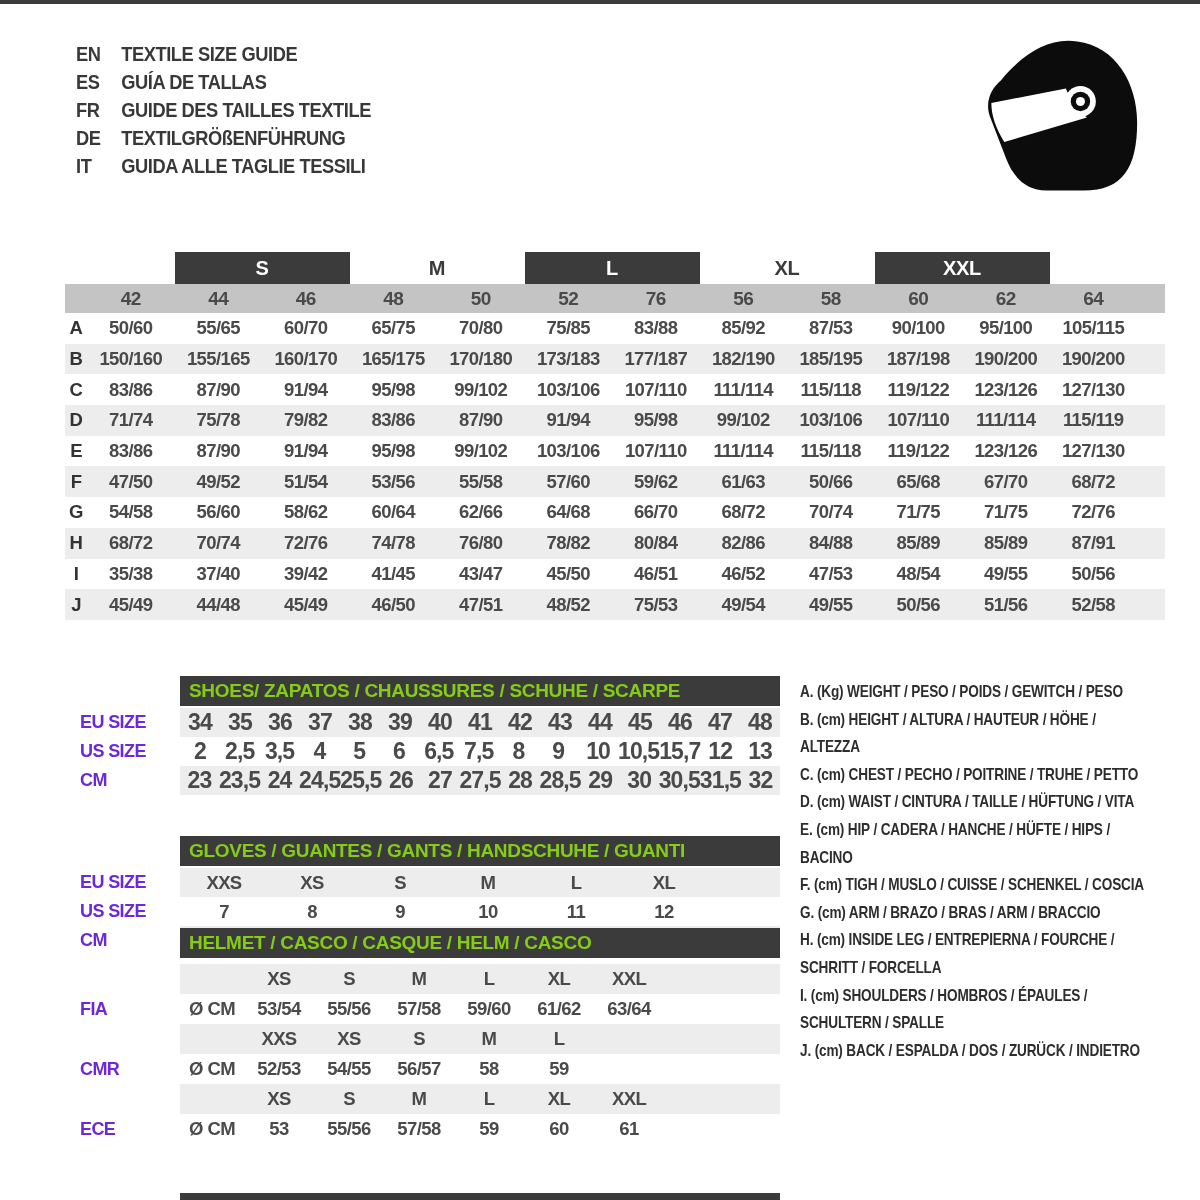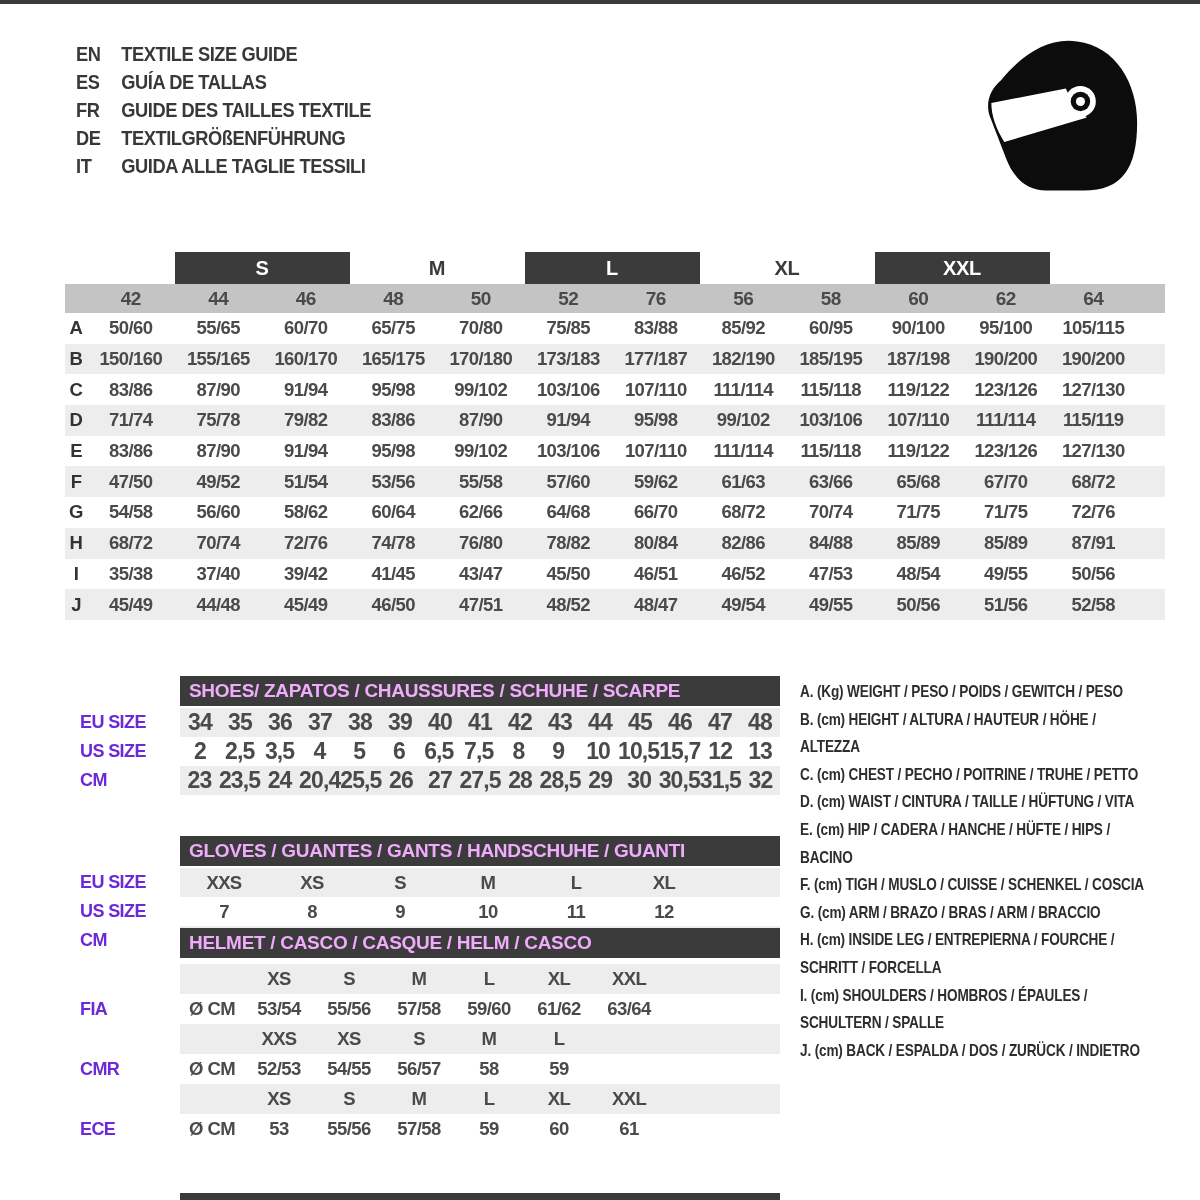--- a/index.html
+++ b/index.html
@@ -30,21 +30,21 @@
   .t-row.striped{background:#ededed;}
   .cell{display:flex;align-items:center;justify-content:center;font-size:18.5px;letter-spacing:-.6px;color:#4a4a4a;}
   .cell.letter{color:#333;}
   .band-num{color:#4a4a4a;font-size:19px;}
 
   
   .section{position:absolute;left:65px;width:715px;}
   #shoes-section{top:676px;}
   #gloves-section{top:836px;}
   #helmet-section{top:928px;}
-  .sec-title{margin-left:115px;height:30px;background:#3b3b3b;color:#f0abfc;display:flex;align-items:center;
+  .sec-title{margin-left:115px;height:30px;background:#3b3b3b;color:#84cc16;display:flex;align-items:center;
              padding-left:9px;font-size:19px;letter-spacing:-.3px;box-sizing:border-box;}
   .sec-gap{height:2px;}
   .sec-gap-lg{height:6px;}
   .b-row{display:flex;height:29px;}
   .helmet-rows .b-row{height:30px;}
   .b-label{width:115px;flex:0 0 115px;display:flex;align-items:center;padding-left:15px;box-sizing:border-box;
            font-size:18px;letter-spacing:-.6px;color:#6d28d9;}
   .b-vals{width:600px;flex:0 0 600px;display:grid;}
   .b-vals.stripe{background:#ededed;}
   .grid-shoes{grid-template-columns:repeat(15,1fr);}
@@ -120,21 +120,21 @@
       <div class="t-row">
         <div class="cell letter">A</div>
         <div class="cell">50/60</div>
         <div class="cell">55/65</div>
         <div class="cell">60/70</div>
         <div class="cell">65/75</div>
         <div class="cell">70/80</div>
         <div class="cell">75/85</div>
         <div class="cell">83/88</div>
         <div class="cell">85/92</div>
-        <div class="cell">60/95</div>
+        <div class="cell">87/53</div>
         <div class="cell">90/100</div>
         <div class="cell">95/100</div>
         <div class="cell">105/115</div>
       </div>
       <div class="t-row striped">
         <div class="cell letter">B</div>
         <div class="cell">150/160</div>
         <div class="cell">155/165</div>
         <div class="cell">160/170</div>
         <div class="cell">165/175</div>
@@ -195,21 +195,21 @@
       <div class="t-row striped">
         <div class="cell letter">F</div>
         <div class="cell">47/50</div>
         <div class="cell">49/52</div>
         <div class="cell">51/54</div>
         <div class="cell">53/56</div>
         <div class="cell">55/58</div>
         <div class="cell">57/60</div>
         <div class="cell">59/62</div>
         <div class="cell">61/63</div>
-        <div class="cell">63/66</div>
+        <div class="cell">50/66</div>
         <div class="cell">65/68</div>
         <div class="cell">67/70</div>
         <div class="cell">68/72</div>
       </div>
       <div class="t-row">
         <div class="cell letter">G</div>
         <div class="cell">54/58</div>
         <div class="cell">56/60</div>
         <div class="cell">58/62</div>
         <div class="cell">60/64</div>
@@ -253,21 +253,21 @@
         <div class="cell">50/56</div>
       </div>
       <div class="t-row striped">
         <div class="cell letter">J</div>
         <div class="cell">45/49</div>
         <div class="cell">44/48</div>
         <div class="cell">45/49</div>
         <div class="cell">46/50</div>
         <div class="cell">47/51</div>
         <div class="cell">48/52</div>
-        <div class="cell">48/47</div>
+        <div class="cell">75/53</div>
         <div class="cell">49/54</div>
         <div class="cell">49/55</div>
         <div class="cell">50/56</div>
         <div class="cell">51/56</div>
         <div class="cell">52/58</div>
       </div>
     </div>
 
   <div class="section" id="shoes-section">
     <div class="sec-title">SHOES/ ZAPATOS / CHAUSSURES / SCHUHE / SCARPE</div>
@@ -312,21 +312,21 @@
             <div class="cell">12</div>
             <div class="cell">13</div>
           </div>
         </div>
         <div class="b-row">
           <div class="b-label">CM</div>
           <div class="b-vals grid-shoes stripe">
             <div class="cell">23</div>
             <div class="cell">23,5</div>
             <div class="cell">24</div>
-            <div class="cell">20,4</div>
+            <div class="cell">24,5</div>
             <div class="cell">25,5</div>
             <div class="cell">26</div>
             <div class="cell">27</div>
             <div class="cell">27,5</div>
             <div class="cell">28</div>
             <div class="cell">28,5</div>
             <div class="cell">29</div>
             <div class="cell">30</div>
             <div class="cell">30,5</div>
             <div class="cell">31,5</div>

